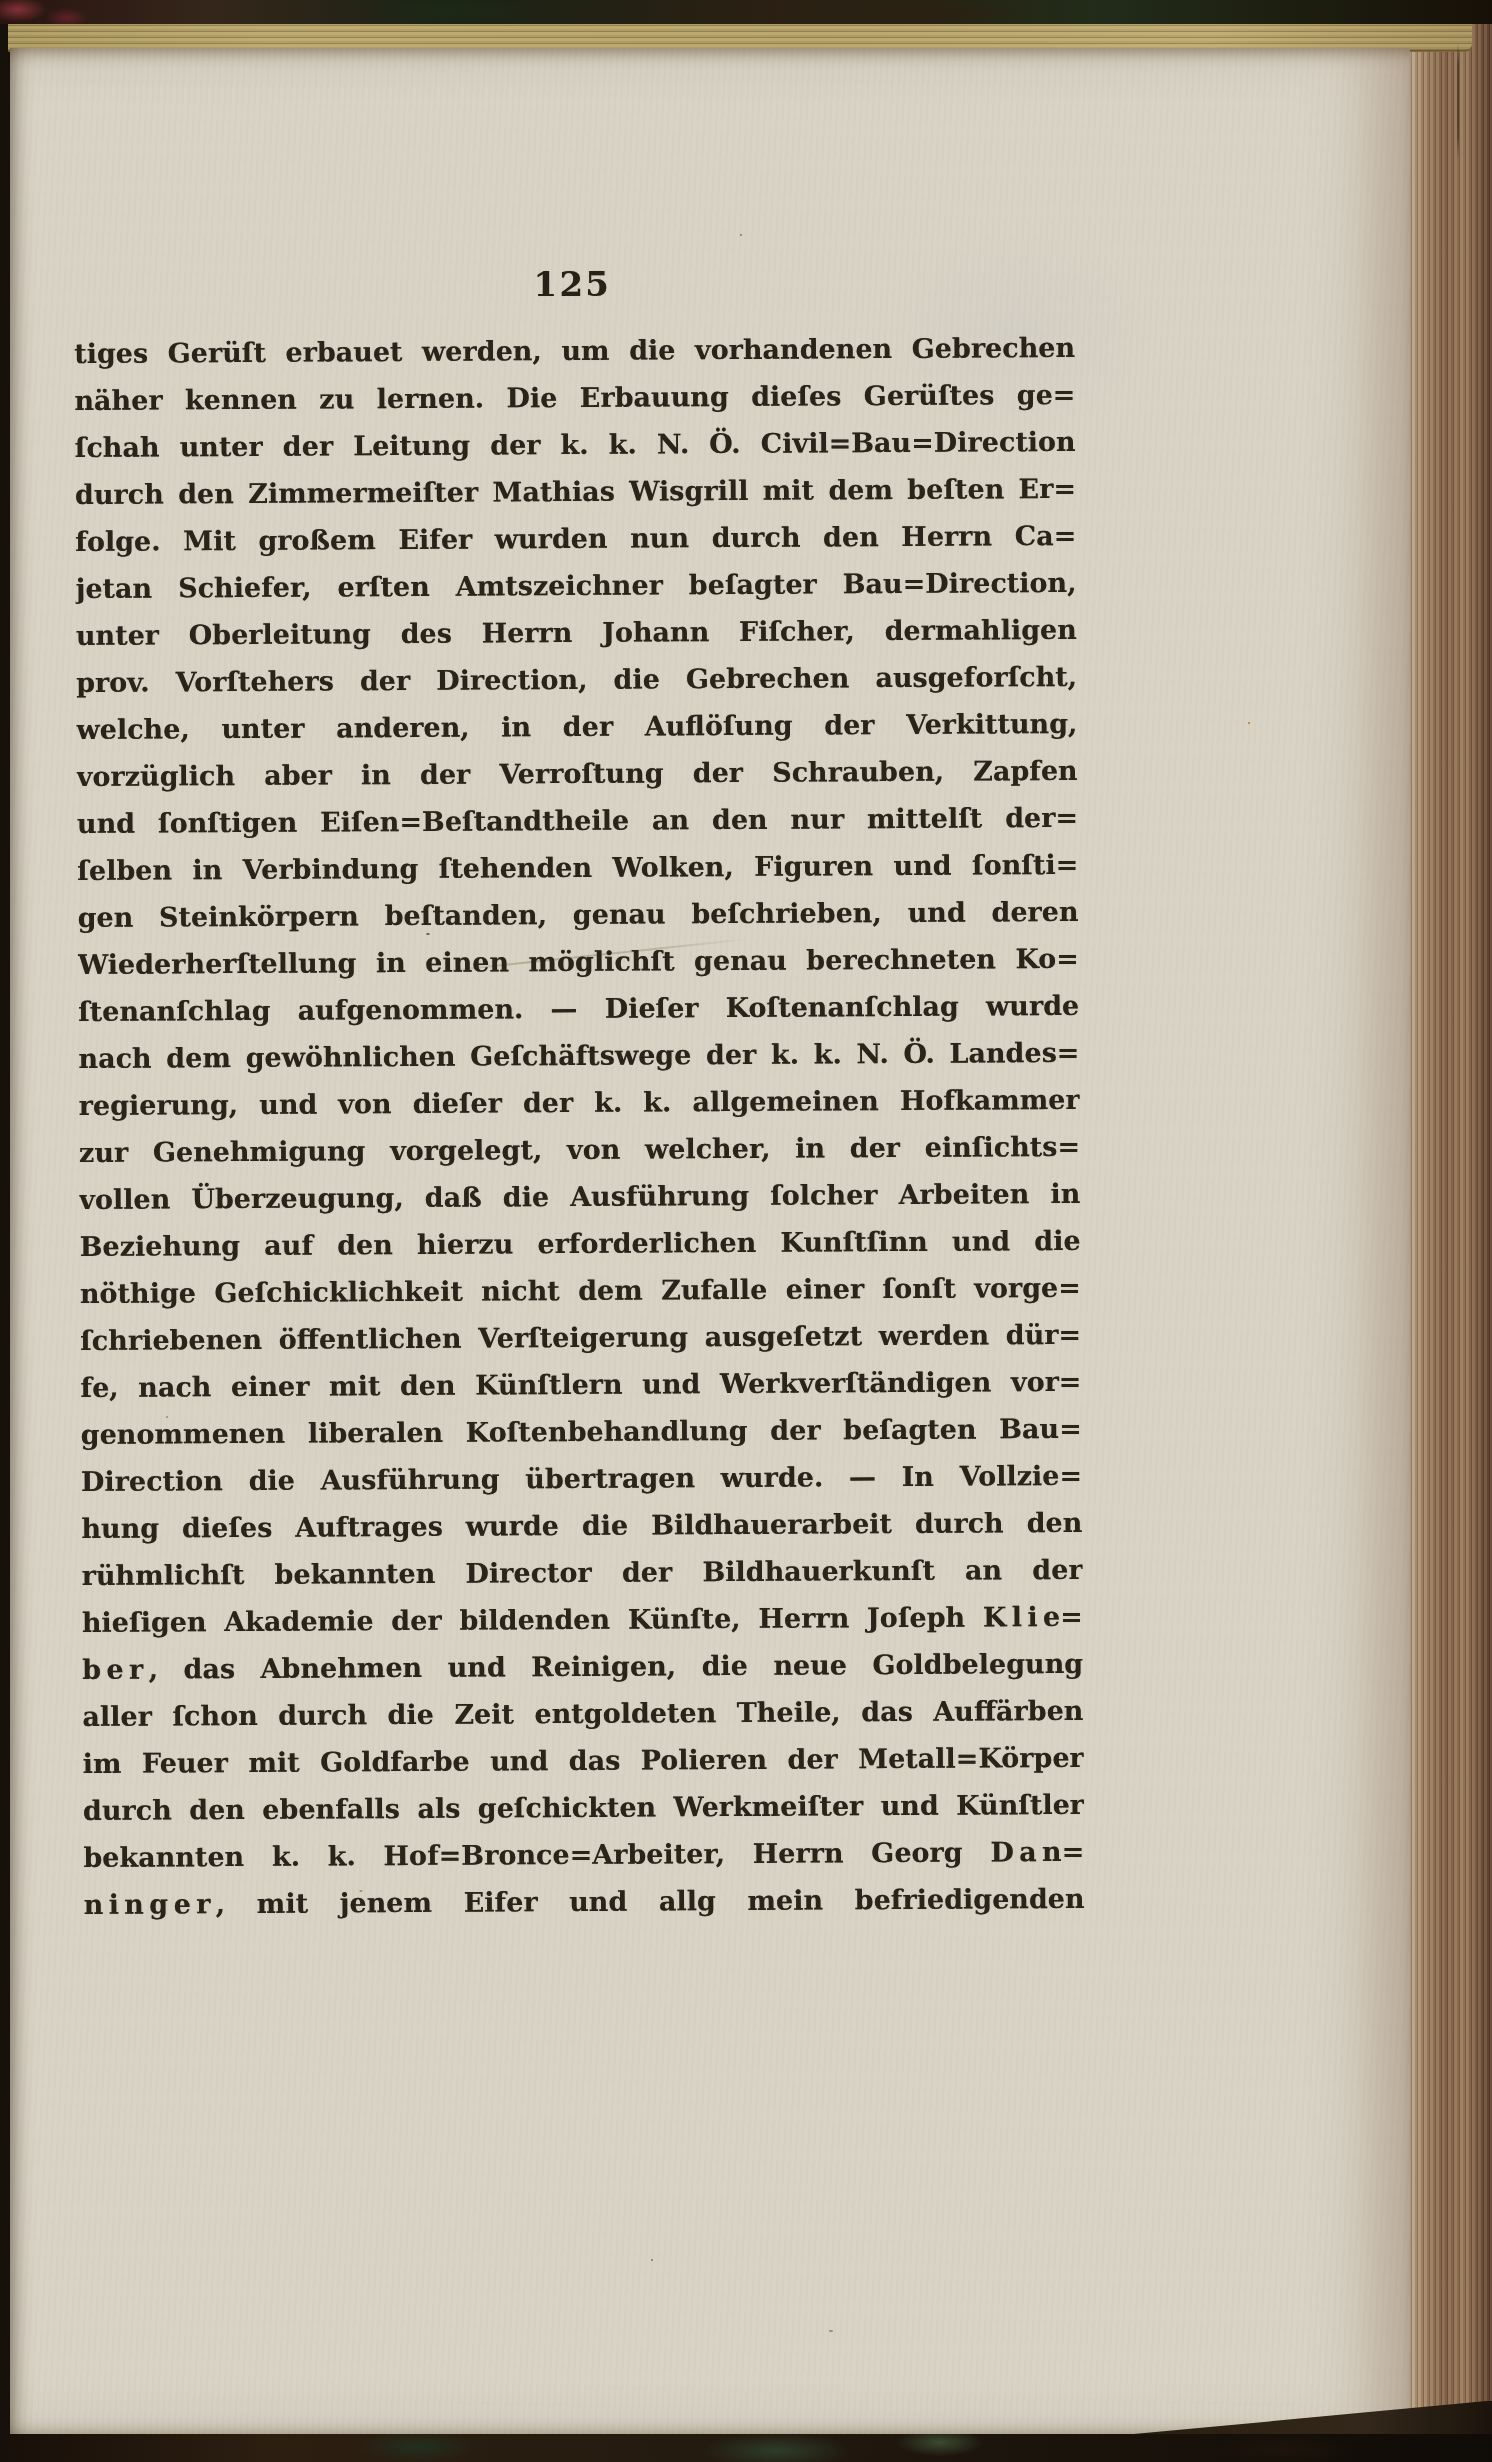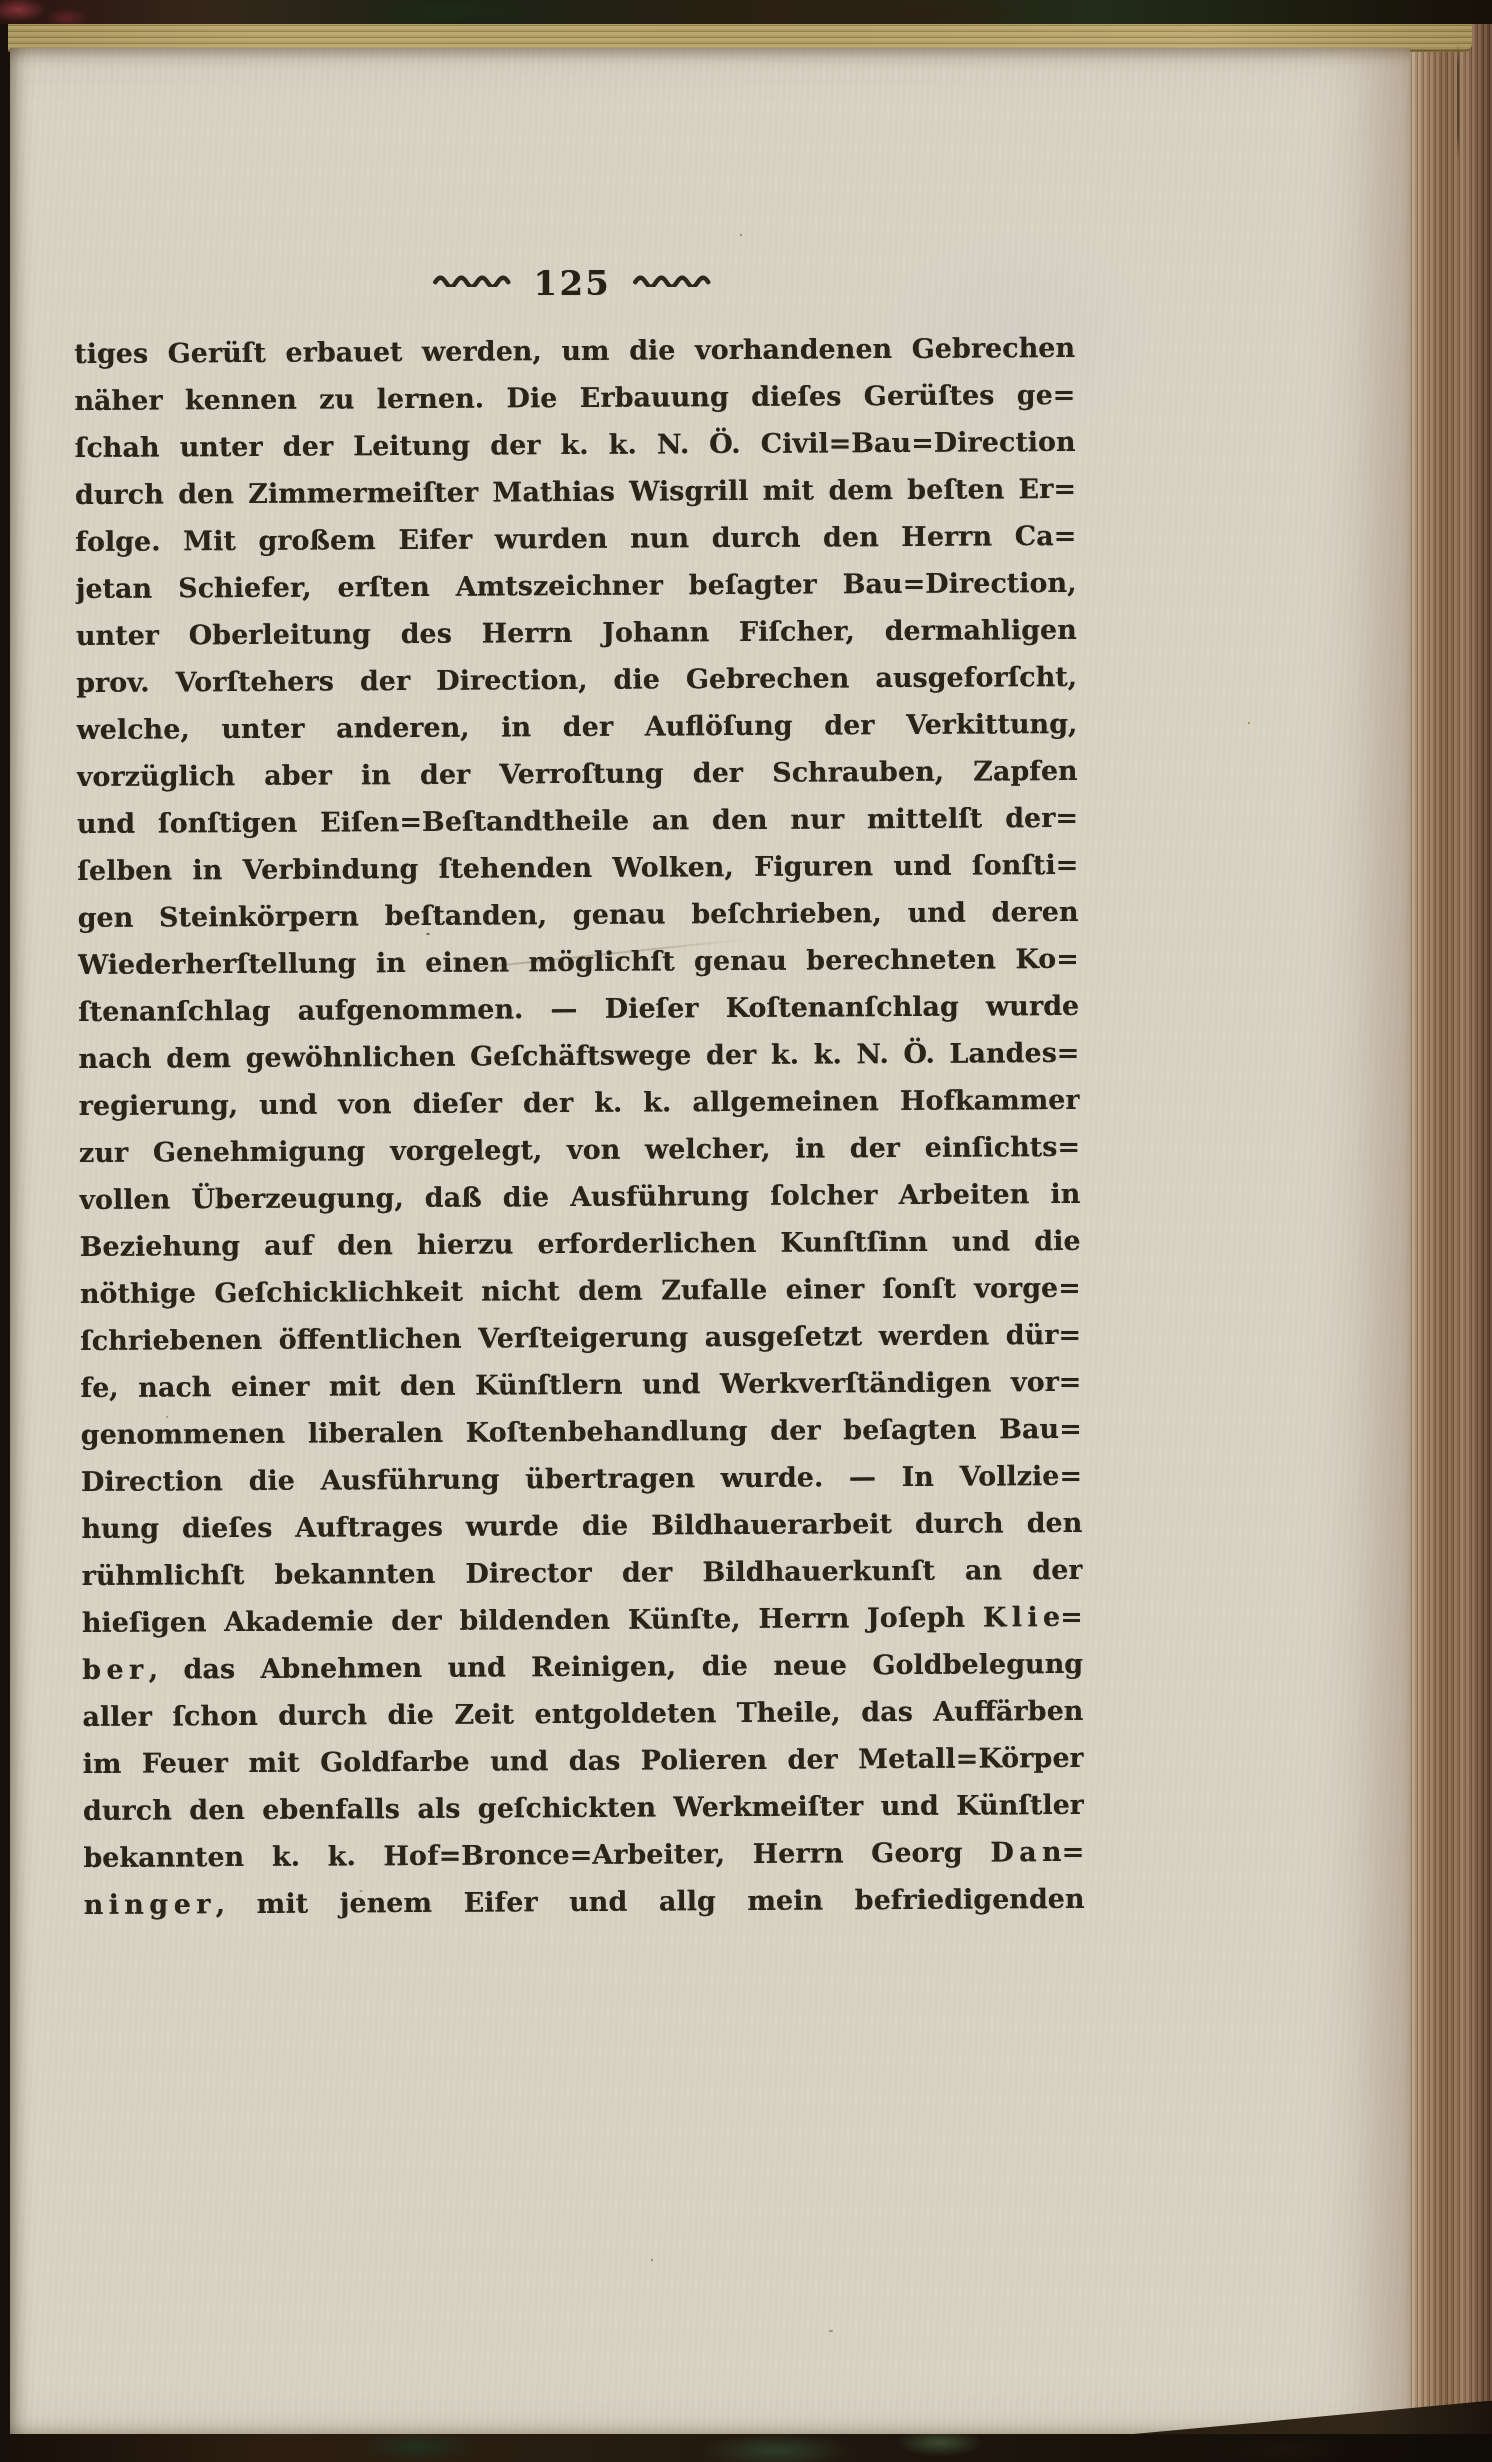--- a/index.html
+++ b/index.html
@@ -67,21 +67,21 @@
   }
   .crease{
     position:absolute;left:414px;top:907px;width:328px;height:1.5px;z-index:1;
     background:linear-gradient(90deg, rgba(125,105,75,0), rgba(125,105,75,.38) 30%, rgba(125,105,75,.3) 70%, rgba(125,105,75,0));
     transform:rotate(-6deg);
   }
 
   
   .page-header{
     position:absolute;left:64px;top:215px;width:996px;height:42px;z-index:2;
-    display:flex;justify-content:center;gap:21px;
+    display:flex;align-items:center;justify-content:center;gap:21px;flex-direction:column;
   }
   .squig{width:81px;height:16.4px;margin-top:7.5px;}
   .squig path{stroke:#2e271d;stroke-width:6;fill:none;stroke-linecap:round;}
   .pagenum{
     font-size:34px;font-weight:700;color:#272117;letter-spacing:2.2px;
     text-shadow:0 0 0.7px rgba(42,36,27,.5);
   }
 
   
   .text-block{

